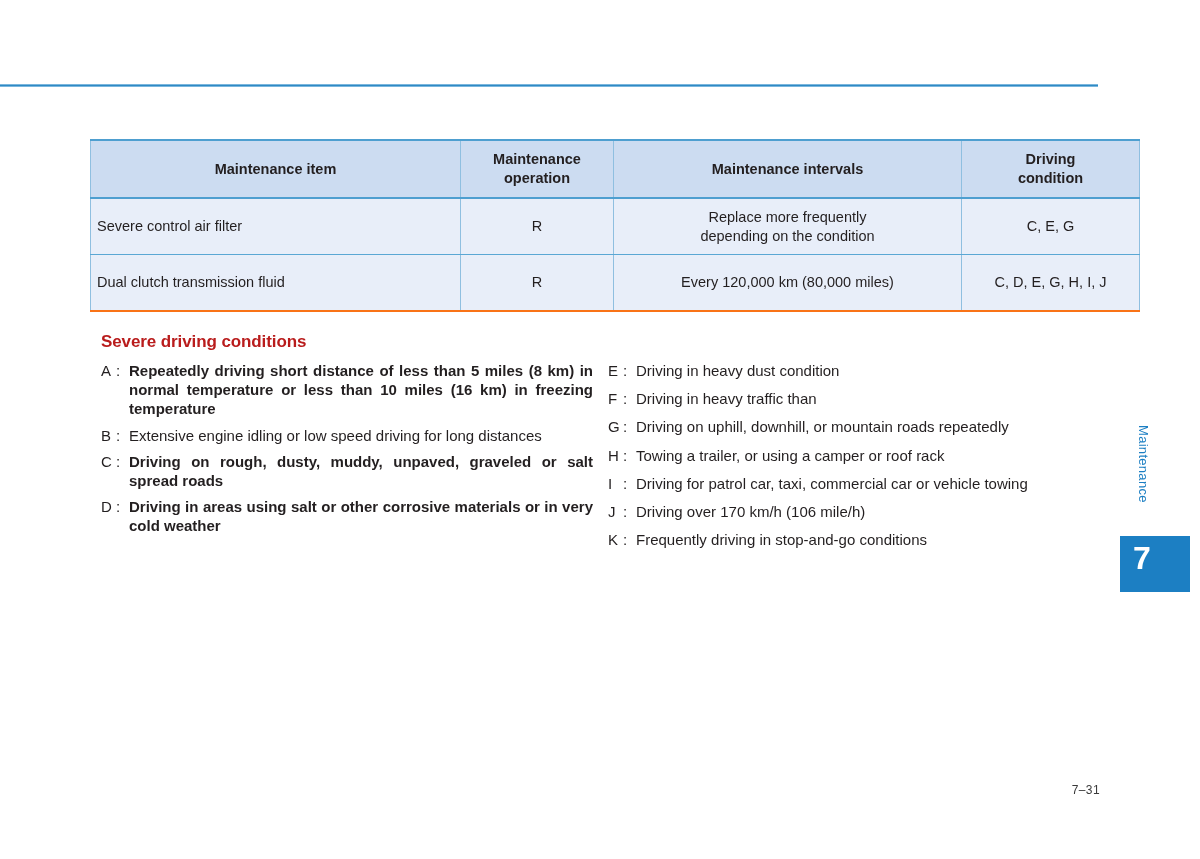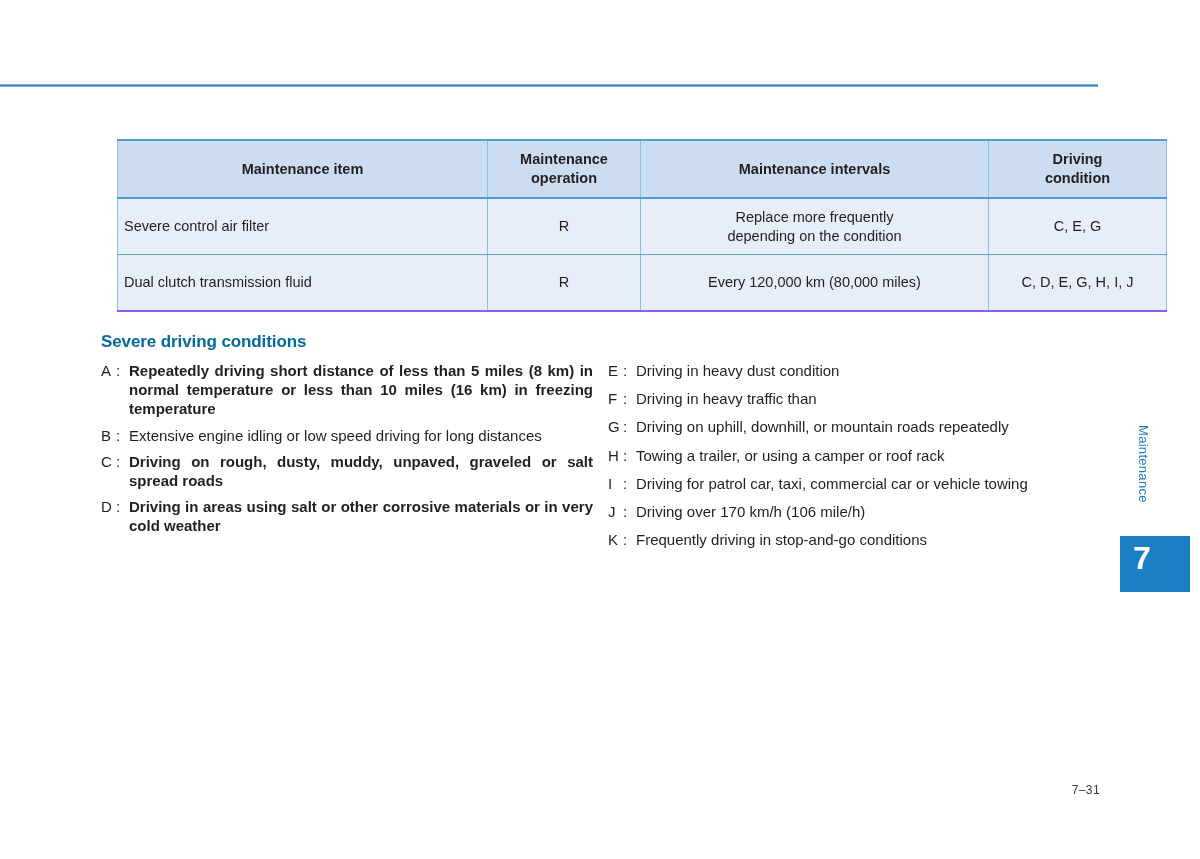--- a/index.html
+++ b/index.html
@@ -25,21 +25,21 @@
     height: 3px;
     background: #2e8ac4;
     border-top: 1px solid #7ab6dd;
     border-bottom: 1px solid #7ab6dd;
     box-sizing: border-box;
   }
 
   
   .maint-table {
     position: absolute;
-    left: 117px;
+    left: 90px;
     top: 139px;
     width: 997px;
     border-collapse: collapse;
     table-layout: fixed;
   }
   .maint-table th,
   .maint-table td {
     border: 1px solid #8fbfe0;
     border-top-color: #5aa7d4;
     border-bottom-color: #5aa7d4;
@@ -58,40 +58,40 @@
     padding: 4px 6px;
     border-top: 2px solid #4e9fd0;
     border-bottom: 2px solid #4e9fd0;
   }
   .maint-table tbody td {
     background: #e8eef9;
     height: 45px;
     padding: 5px 6px;
   }
   .maint-table tbody tr:last-child td {
-    border-bottom: 2px solid #8b5cf6;
+    border-bottom: 2px solid #f97316;
   }
   .col-item   { width: 357px; }
   .col-op     { width: 140px; }
   .col-int    { width: 335px; }
   .col-cond   { width: 165px; }
 
   td.cell-item {
     text-align: left;
     padding-left: 7px;
   }
 
   
   .sect-heading {
     position: absolute;
     left: 101px;
     top: 332px;
     font-size: 17px;
     font-weight: bold;
-    color: #0369a1;
+    color: #b91c1c;
     letter-spacing: -0.1px;
   }
 
   
   .cond-col {
     position: absolute;
     font-size: 15px;
     line-height: 1.28;
     color: #231f20;
   }

